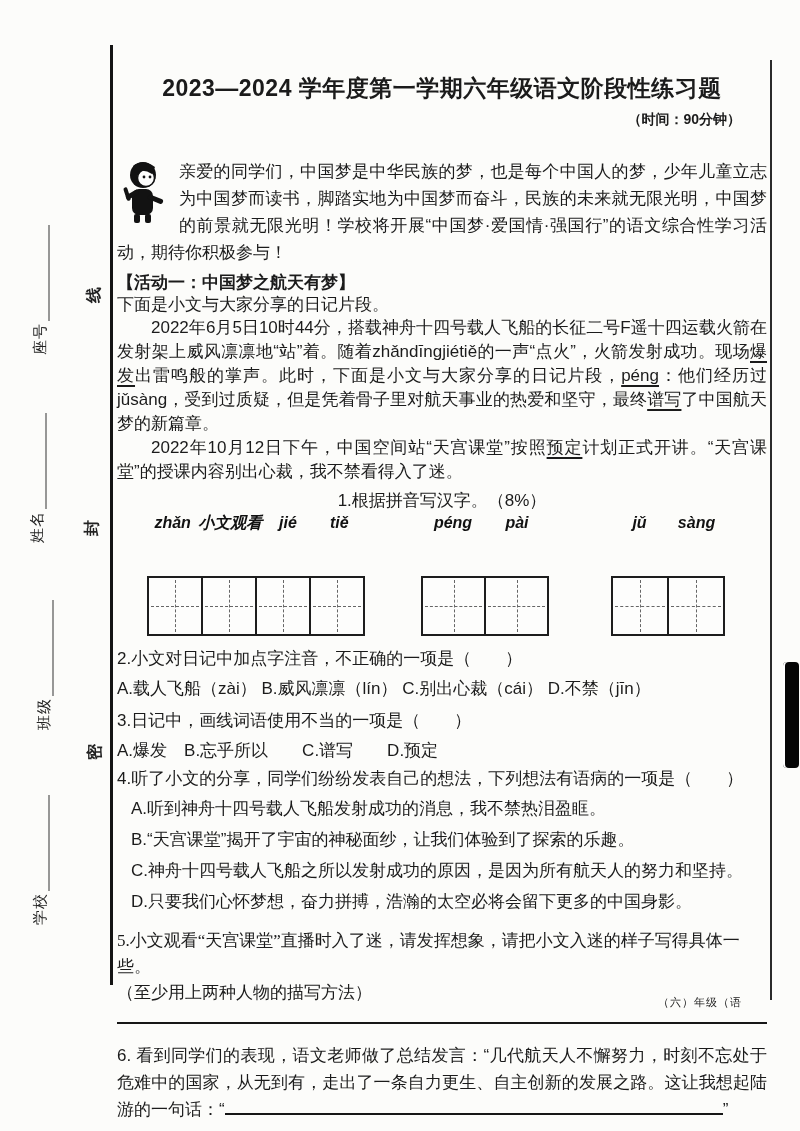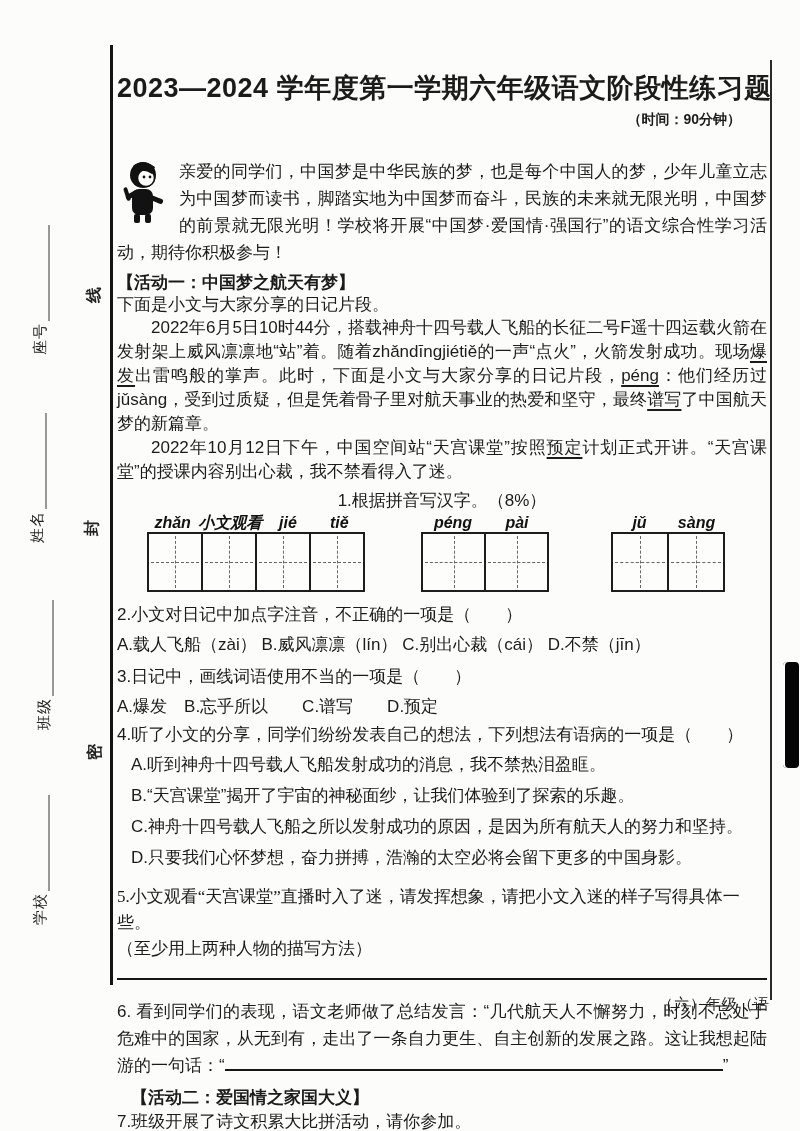--- a/index.html
+++ b/index.html
@@ -49,21 +49,21 @@
     position:absolute;left:783px;top:662px;width:16px;height:106px;
     background:#050505;border-radius:4px;
     box-shadow:inset 2px 0 0 #fff;
   }
   
   .content{
     position:absolute;left:117px;top:72px;width:650px;
     font-size:17px;line-height:24px;
   }
   .title{
-    text-align:center;font-size:27px;font-weight:700;
+    text-align:center;font-size:23px;font-weight:700;
     line-height:32px;letter-spacing:.5px;white-space:nowrap;
   }
   .time-note{
     text-align:right;font-weight:700;font-size:14px;
     line-height:22px;margin-top:4px;padding-right:26px;
   }
   .intro{
     margin-top:28px;line-height:27px;text-align:justify;
   }
   .mascot{
@@ -74,21 +74,21 @@
   }
   .subtitle{line-height:22px;}
   .diary{ text-indent:2em;text-align:justify;line-height:24px; }
   .und{ text-decoration:underline;text-underline-offset:3.5px;text-decoration-thickness:1.5px; }
   .q-line{ line-height:22px; }
   .q1{ margin-top:6px;text-align:center; }
   
   .pinyin-section{
     display:flex;align-items:flex-start;margin-top:2px;margin-left:30px;
   }
-  .pinyin-group{ display:flex;flex-direction:column; }
+  .pinyin-group{ display:flex;flex-direction:column;gap:44px; }
   .pinyin-row{
     display:flex;font-style:italic;font-size:16px;line-height:17px;
     font-weight:600;color:#111;
   }
   .pinyin-row span{ flex:1;text-align:center;white-space:nowrap; }
   .box-row{ display:flex;margin-top:1px; }
   .tz-cell{
     position:relative;width:var(--cw,52px);height:56px;
     border:2px solid #1d1d1d;margin-left:-2px;background:#fdfdfc;
   }
@@ -111,21 +111,21 @@
     margin-top:16px;border-bottom:2.5px solid #161616;height:0;width:650px;
   }
   .q6{ margin-top:18px;line-height:27px;text-align:justify; }
   .blank-line{
     display:inline-block;width:498px;height:14px;
     border-bottom:2px solid #161616;
   }
   .act2{ margin-top:8px;padding-left:14px; }
   .q7{ margin-top:2px;line-height:22px; }
   .footer{
-    position:absolute;left:658px;top:995px;font-size:15px;
+    position:absolute;left:658px;top:995px;font-size:11px;
     white-space:nowrap;letter-spacing:1px;color:#1b1b1b;
   }
 </style>
 </head>
 <body>
 
 <div class="page">
 
   <div class="rot-label" style="left:40px;top:290px;">
     <span>

